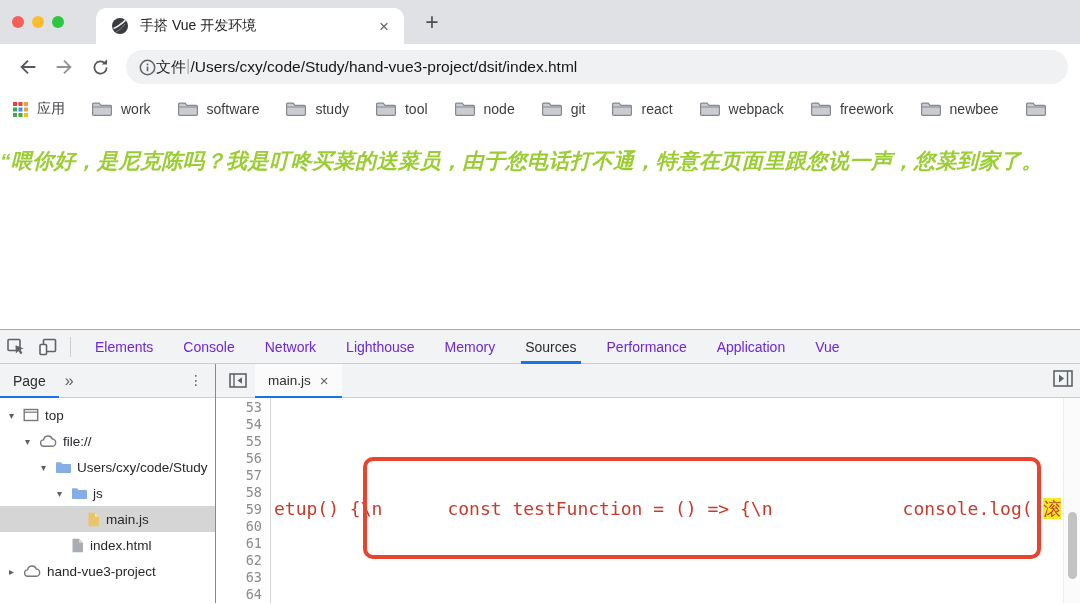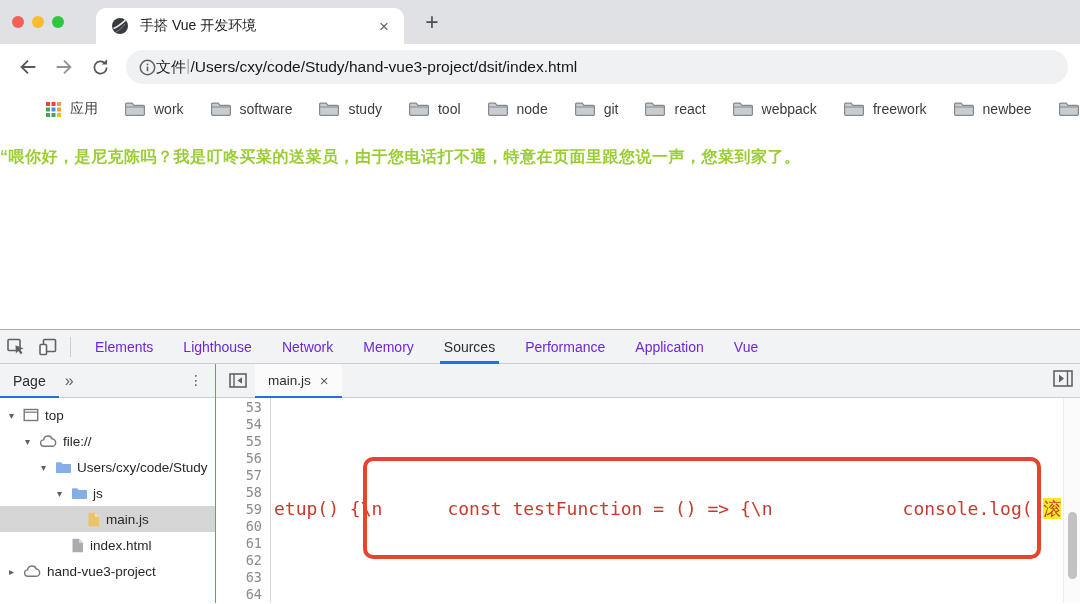--- a/index.html
+++ b/index.html
@@ -27,27 +27,27 @@
   .toolbar { height:46px; background:#fff; display:flex; align-items:center; padding:0 10px; }
   .navbtn { width:36px; height:34px; display:flex; align-items:center; justify-content:center; flex:0 0 auto; }
   .urlbar { flex:1; height:34px; background:#f0f1f2; border-radius:17px; display:flex;
             align-items:center; padding:0 13px; margin-left:8px; margin-right:2px; overflow:hidden; }
   .scheme { font-size:15px; color:#202124; white-space:nowrap; }
   .url-div { font-size:17px; color:#aeb2b6; transform:translateY(-1px); }
   .url { font-size:15.5px; color:#141619; white-space:nowrap; }
 
   
   .bookmarks { height:38px; background:#fff; display:flex; align-items:center; padding:0 13px;
-               gap:27px; overflow:hidden;margin-left:33px; }
+               gap:27px; overflow:hidden; }
   .bm { display:flex; align-items:center; gap:9px; font-size:14px; color:#3a3d41; white-space:nowrap; flex:0 0 auto; }
 
   
   .content { height:201px; background:#fff; position:relative; overflow:hidden; }
-  .greeting { position:absolute; left:0; top:19px; font-size:16px; font-weight:600;
-              color:#9acd32; white-space:nowrap; letter-spacing:0.5px; }
+  .greeting { position:absolute; left:0; top:19px; font-size:21px; font-weight:600;
+              color:#9acd32; white-space:nowrap; letter-spacing:0.5px;font-style:italic; }
 
   
   .devtools { position:absolute; left:0; top:329px; width:1080px; height:275px;
               border-top:1px solid #a8acb1; background:#fff; }
   .dt-tabs { height:34px; background:#f1f3f4; border-bottom:1px solid #ccced2;
              display:flex; align-items:center; }
   .dt-icon { width:32px; height:30px; display:flex; align-items:center; justify-content:center; flex:0 0 auto; }
   .dt-sep { width:1px; height:20px; background:#ccced2; margin:0 9px 0 6px; flex:0 0 auto; }
   .dt-tab { height:34px; padding:0 15px; display:flex; align-items:center; font-size:14px;
             color:#6d28d9; position:relative; flex:0 0 auto; }
@@ -255,22 +255,23 @@
       </svg>
     </div>
     <div class="dt-icon">
       <svg width="20" height="20" viewBox="0 0 20 20">
         <rect x="5.5" y="2.5" width="12" height="12" rx="1" fill="none" stroke="#5f6368" stroke-width="1.6"></rect>
         <rect x="2" y="7.5" width="6.5" height="10" rx="1" fill="#fff" stroke="#5f6368" stroke-width="1.6"></rect>
       </svg>
     </div>
     <div class="dt-sep"></div>
     <div class="dt-tab">Elements</div>
+    <div class="dt-tab">Console</div>
+    <div class="dt-tab">Network</div>
     <div class="dt-tab">Lighthouse</div>
-    <div class="dt-tab">Network</div>
     <div class="dt-tab">Memory</div>
     <div class="dt-tab active">Sources</div>
     <div class="dt-tab">Performance</div>
     <div class="dt-tab">Application</div>
     <div class="dt-tab">Vue</div>
   </div>
 
   <div class="dt-body">
 
     <div class="dt-left">

